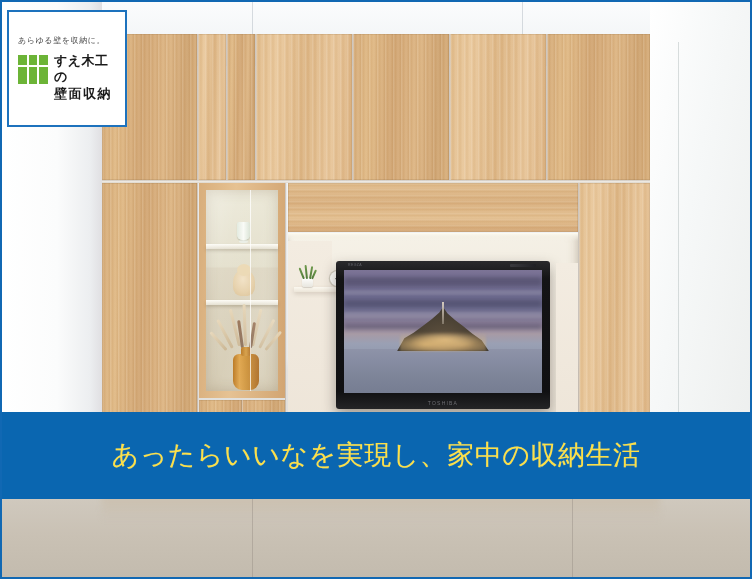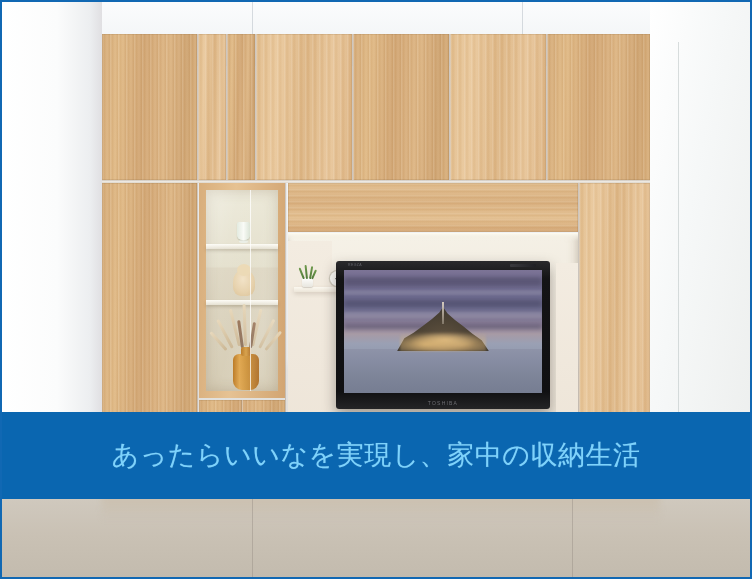--- a/index.html
+++ b/index.html
@@ -460,21 +460,21 @@
     height: 87px;
     background: #0a66b0;
     display: flex;
     flex-direction: column;
     align-items: center;
     justify-content: center;
     gap: 2px;
   }
   .banner-line {
     font-family: "DejaVu Serif", serif;
-    color: #7dd3fc;
+    color: #fde047;
     font-size: 27px;
     line-height: 1.13;
     letter-spacing: .5px;
     white-space: nowrap;
     text-shadow: 0 0 1px rgba(255,255,255,.3);
   }
 </style>
 </head>
 <body>
 
@@ -592,18 +592,35 @@
     <div class="foot" style="left:158px; bottom:80px;"></div>
     <div class="foot" style="left:176px; bottom:80px;"></div>
 
     <div class="floor">
       <div class="floor-reflect"></div>
       <div class="floor-seam" style="left:250px;"></div>
       <div class="floor-seam" style="left:570px;"></div>
     </div>
   </div>
 
+  <div class="logo-card">
+    <div class="logo-tagline">あらゆる壁を収納に。</div>
+    <div class="logo-row">
+      <div class="logo-mark">
+        <i></i>
+          <i></i>
+          <i></i>
+          <i></i>
+          <i></i>
+          <i></i>
+      </div>
+      <div class="logo-name">
+        <div class="l1">すえ木工の</div>
+        <div class="l2">壁面収納</div>
+      </div>
+    </div>
+  </div>
 
   <div class="banner">
     <div class="banner-line">あったらいいなを実現し、家中の収納生活</div>
   </div>
 
 </div>
 
 </body></html>

